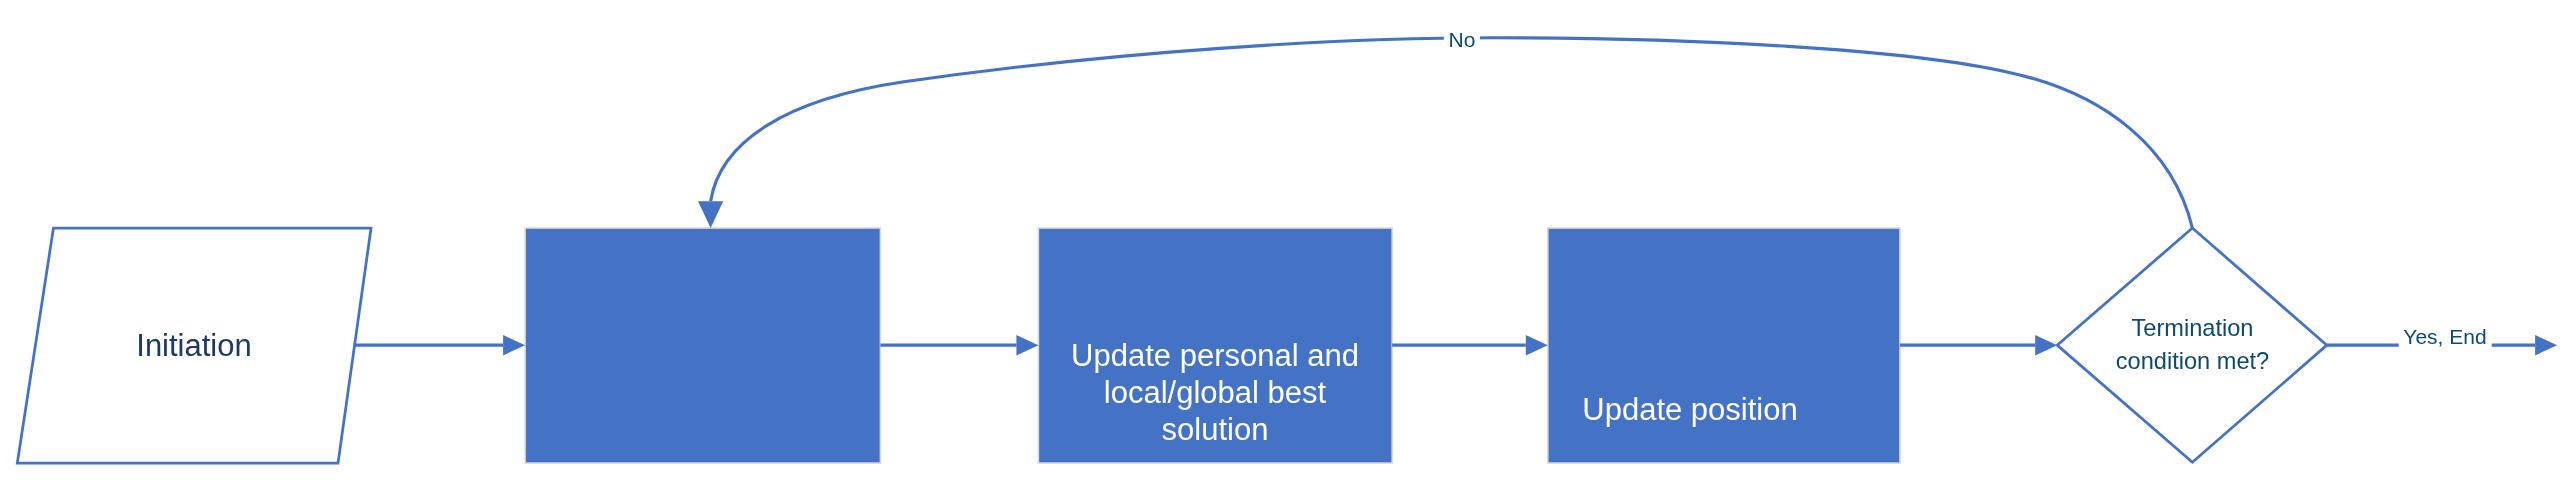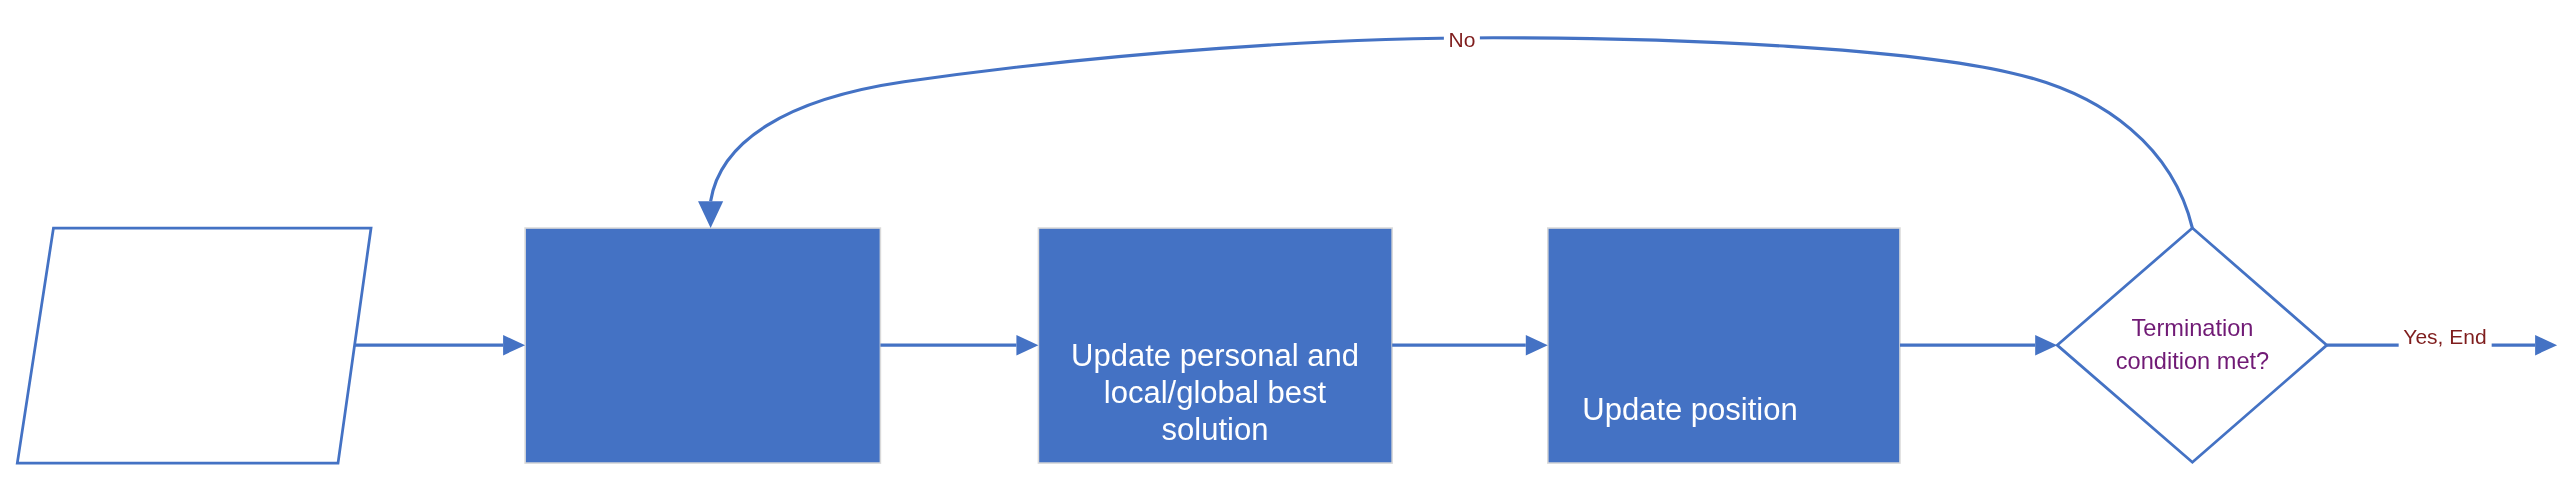--- a/index.html
+++ b/index.html
@@ -33,29 +33,29 @@
   .process-label {
     color: #FFFFFF;
     font-size: 31px;
     line-height: 1.2;
   }
   .initiation-label {
     color: #1F3864;
     font-size: 31px;
   }
   .decision-label {
-    color: #701a75;
+    color: #0c4a6e;
     font-size: 23.6px;
     line-height: 1.4;
   }
   .edge-label {
     position: absolute;
     transform: translate(-50%, -50%);
     background: #FFFFFF;
-    color: #7f1d1d;
+    color: #0c4a6e;
     font-size: 21px;
     line-height: 1;
     padding: 1.6px 4.7px;
     white-space: nowrap;
     pointer-events: none;
   }
 </style>
 </head>
 <body>
 
@@ -99,20 +99,21 @@
     <g>
       <path d="M 2789 290
                C 2765 190 2680 120 2560 93
                C 2430 62 2150 48 1900 48
                C 1700 48 1420 65 1150 104
                C 1000 126 916 180 904 256" fill="none" stroke="#4472C4" stroke-width="4"></path>
       <polygon points="888,256 920,256 904,290" fill="#4472C4"></polygon>
     </g>
   </svg>
 
+  <div class="node-label initiation-label" style="left:37px; top:228px; width:314px; height:235px;">Initiation</div>
 
 
   <div class="node-label process-label" style="left:1054px; top:228px; width:322px; height:235px;margin-top:47px;">Update personal and local/global best solution</div>
 
   <div class="node-label process-label" style="left:1548px; top:244px; width:284px; height:235px;margin-top:48px;">Update position</div>
 
   <div class="node-label decision-label" style="left:2094px; top:228px; width:197px; height:234px;">Termination condition met?</div>
 
   <div class="edge-label" style="left:1462px; top:39px;">No</div>
 

